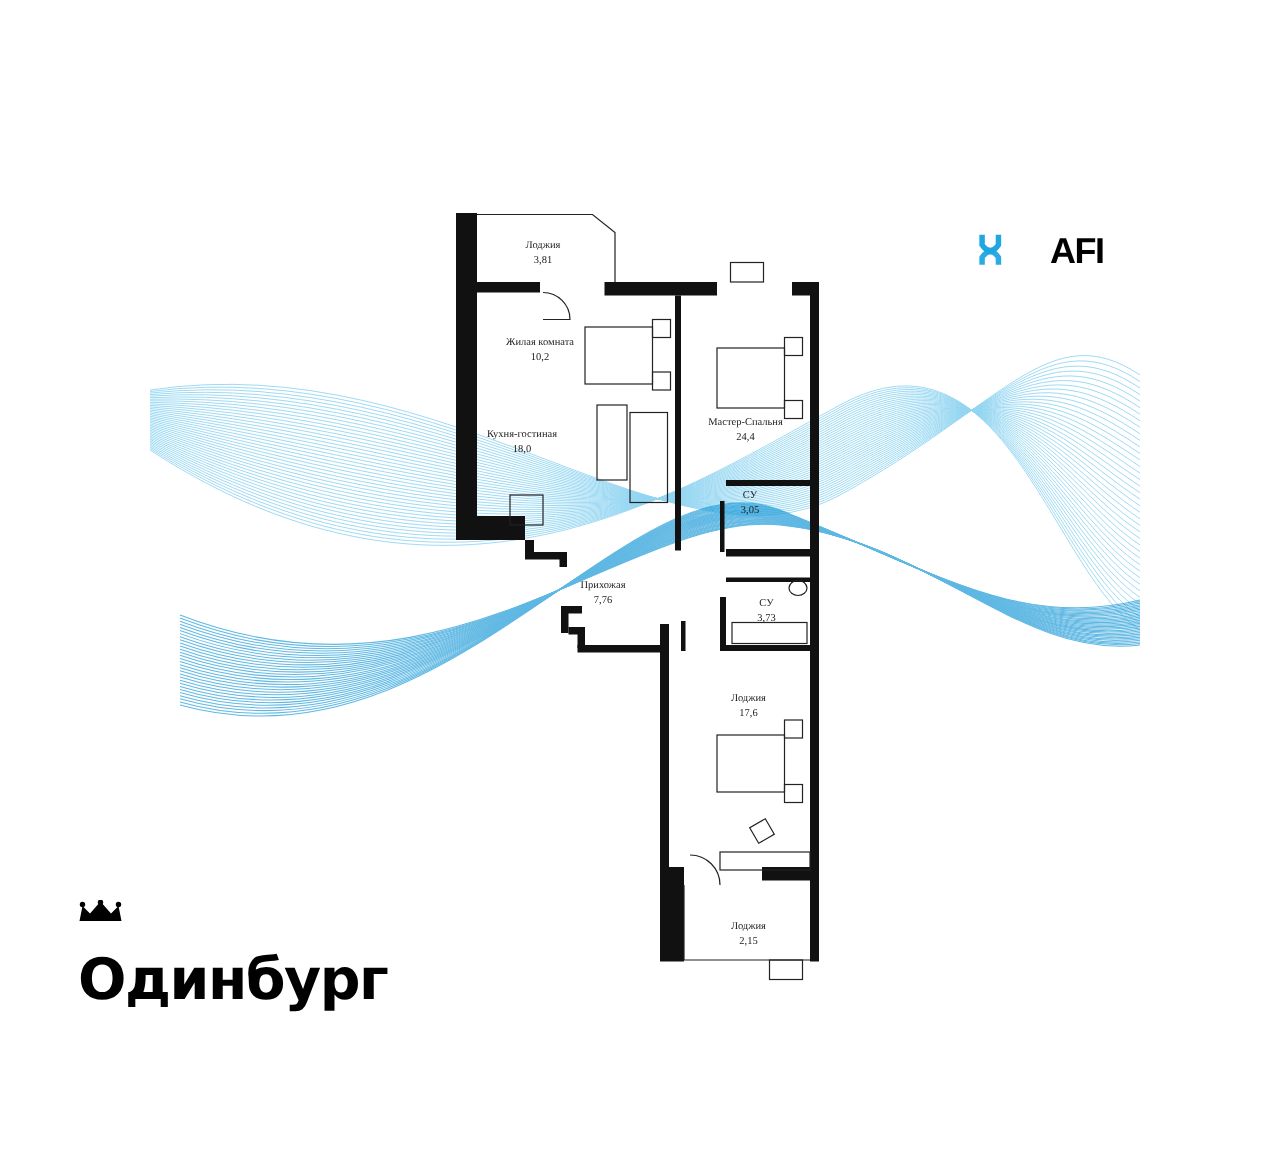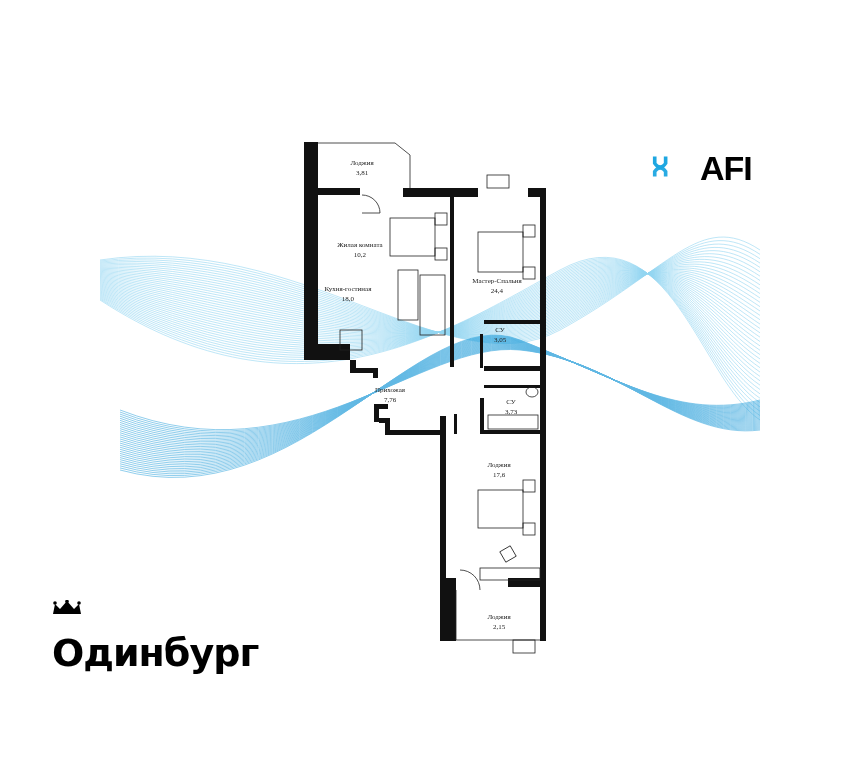--- a/index.html
+++ b/index.html
@@ -1,21 +1,21 @@
 <!DOCTYPE html>
 <html><head>
 <meta charset="utf-8">
 <style>
   html,body{margin:0;padding:0;background:#fff;}
   body{width:849px;height:768px;position:relative;overflow:hidden;font-family:"Liberation Serif",serif;}
   #waves{position:absolute;left:0;top:0;width:849px;height:768px;}
   #plan{position:absolute;left:0;top:0;width:849px;height:768px;}
   .lbl{position:absolute;font-family:"Liberation Serif",serif;font-size:7px;color:#222;text-align:center;line-height:10px;white-space:nowrap;transform:translateX(-50%);}
   .afi{position:absolute;left:652px;top:142px;width:110px;height:50px;}
-  .afi-text{position:absolute;left:700px;top:146px;font-family:"Liberation Sans",sans-serif;font-weight:bold;font-size:34px;color:#000;letter-spacing:-1px;line-height:44px;}
+  .afi-text{position:absolute;left:700px;top:146px;font-family:"Liberation Sans",sans-serif;font-weight:bold;font-size:24px;color:#000;letter-spacing:-1px;line-height:44px;}
   .odin-text{position:absolute;left:52px;top:628px;font-family:"DejaVu Sans",sans-serif;font-weight:bold;font-size:38px;color:#000;letter-spacing:-1px;line-height:50px;}
   .crown{position:absolute;left:52px;top:600px;width:30px;height:16px;}
 </style>
 </head>
 <body>
 
 <svg id="waves" viewBox="0 0 849 768">
   <g fill="none" stroke="#3BB3E6" stroke-width="0.6" opacity="0.55" id="wavegroup">
       <path d="M100 260 C 300 230, 450 390, 560 330 S 700 210, 760 250"></path>
       <path d="M100 261.02564102564105 C 300 235.12820512820514, 450 388.46153846153845, 560 328.46153846153845 S 700 214.35897435897436, 760 254.35897435897436"></path>
@@ -159,37 +159,37 @@
 
     <path d="M362 195 A18 18 0 0 1 380 213 L362 213"></path>
     <path d="M460 570 A20 20 0 0 1 480 590"></path>
   </g>
 </svg>
 
 <div class="lbl" style="left:362px;top:158px;">
   <div>Лоджия</div>
   <div>3,81</div>
 </div>
-<div class="lbl" style="left:360px;top:223px;margin-top:17px;">
+<div class="lbl" style="left:360px;top:223px;">
   <div>Жилая комната</div>
   <div>10,2</div>
 </div>
 <div class="lbl" style="left:348px;top:284px;">
   <div>Кухня-гостиная</div>
   <div>18,0</div>
 </div>
 <div class="lbl" style="left:497px;top:276px;">
   <div>Мастер-Спальня</div>
   <div>24,4</div>
 </div>
 <div class="lbl" style="left:500px;top:325px;">
   <div>СУ</div>
   <div>3,05</div>
 </div>
-<div class="lbl" style="left:390px;top:385px;text-align:center;">
+<div class="lbl" style="left:402px;top:385px;text-align:center;">
   <div>Прихожая</div>
   <div>7,76</div>
 </div>
 <div class="lbl" style="left:511px;top:397px;">
   <div>СУ</div>
   <div>3,73</div>
 </div>
 <div class="lbl" style="left:499px;top:460px;">
   <div>Лоджия</div>
   <div>17,6</div>

